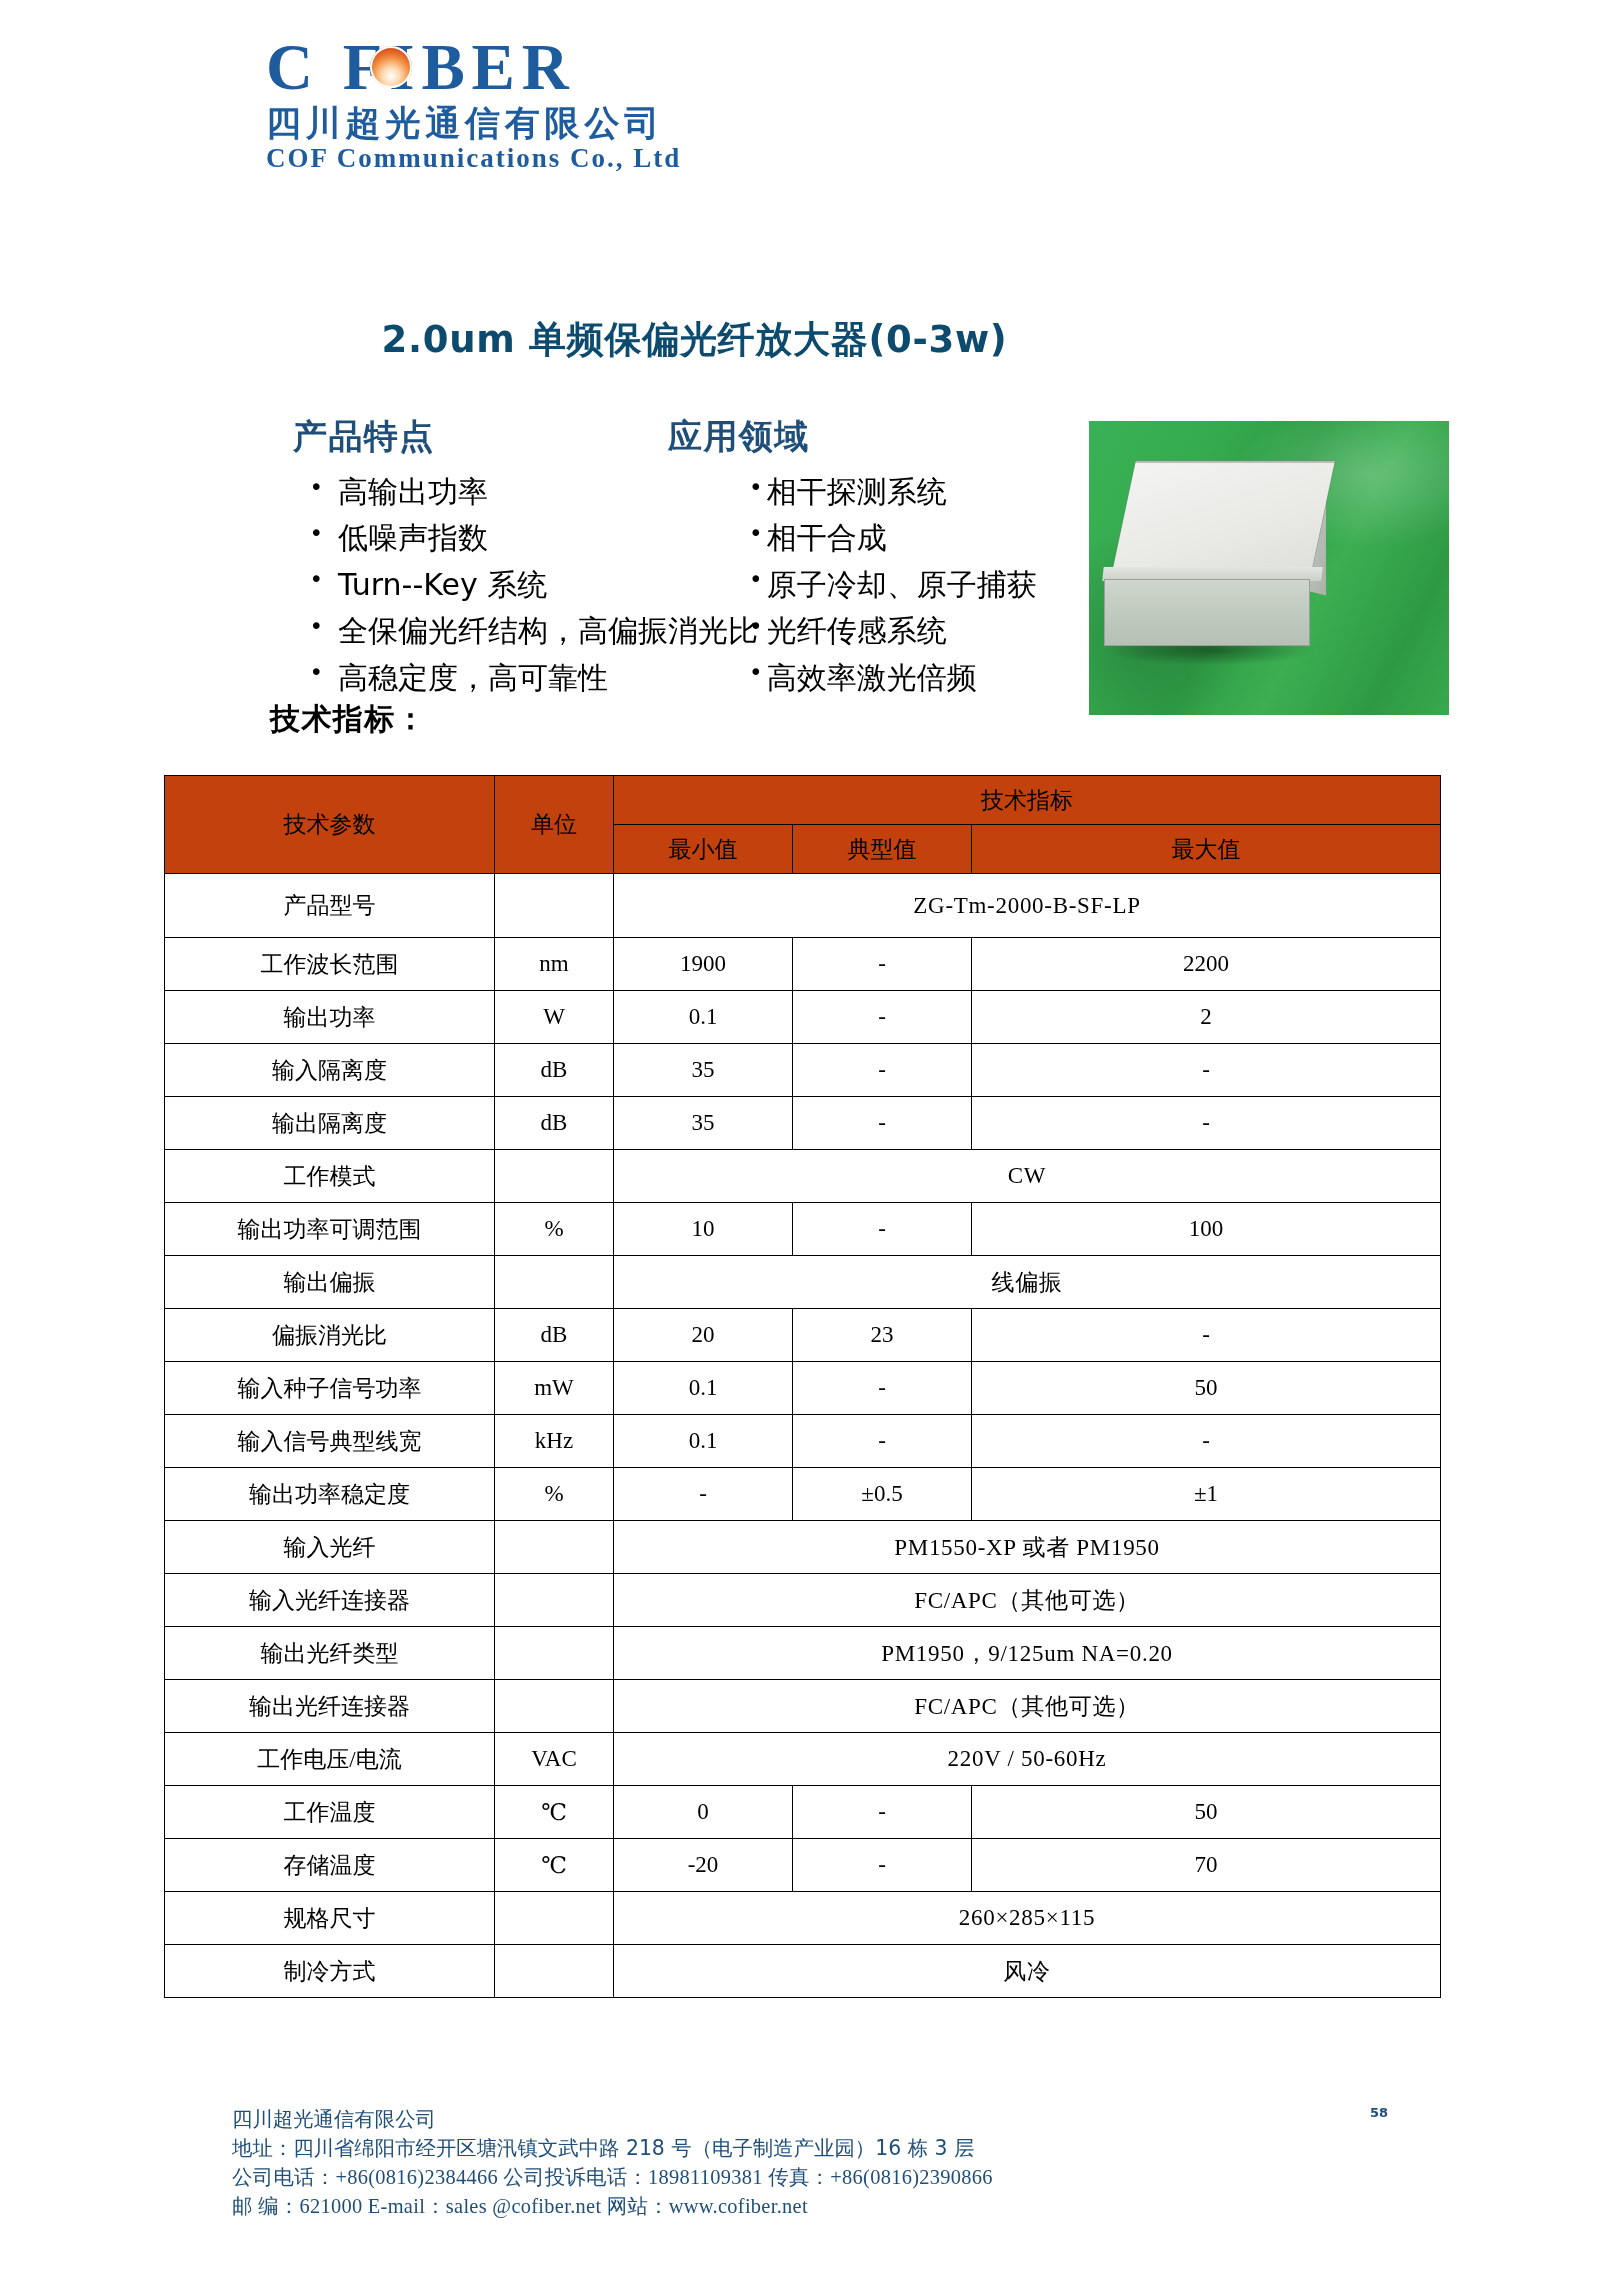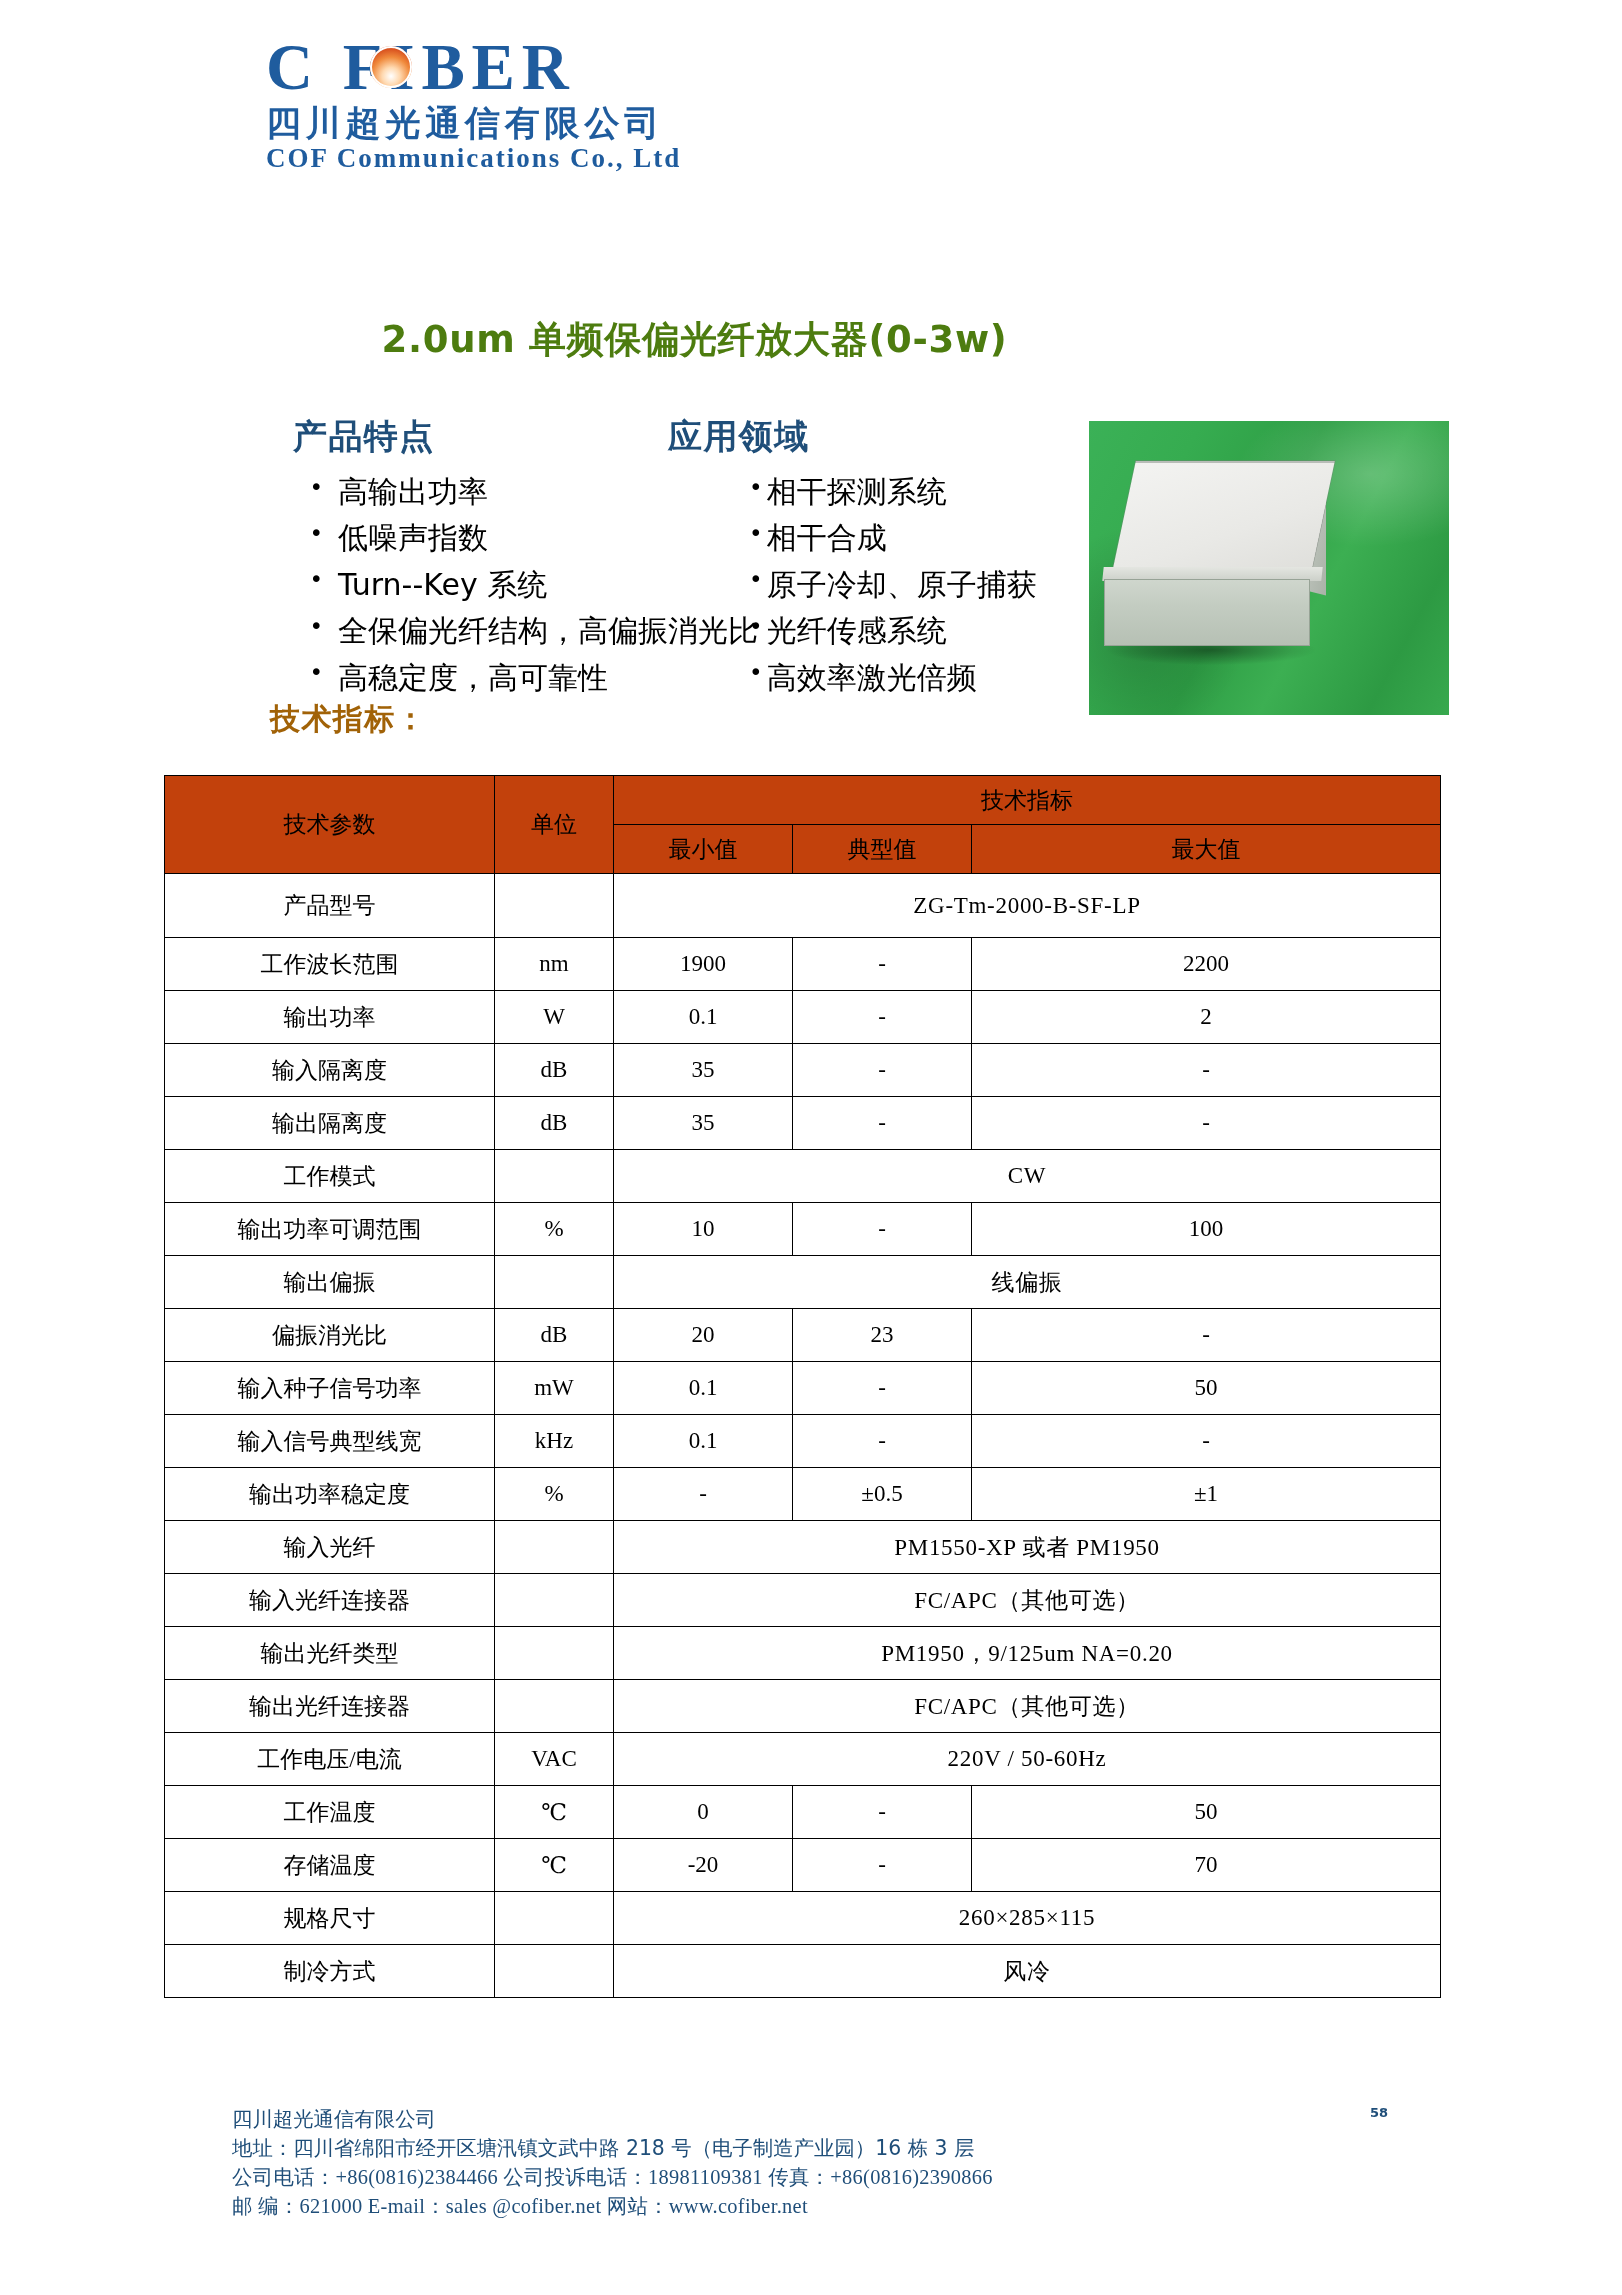--- a/index.html
+++ b/index.html
@@ -68,21 +68,21 @@
   
   .doc-title {
     position: absolute;
     left: 0;
     top: 315px;
     width: 1389px;
     text-align: center;
     font-family: "DejaVu Sans", sans-serif;
     font-weight: bold;
     font-size: 37px;
-    color: #4d7c0f;
+    color: #0c4a6e;
     letter-spacing: 0.7px;
   }
 
   
   .sec-heading {
     position: absolute;
     font-family: "DejaVu Sans", sans-serif;
     font-weight: bold;
     font-size: 34px;
     color: #1F4E79;
@@ -183,21 +183,21 @@
   }
 
   
   #spec-heading {
     position: absolute;
     left: 270px;
     top: 699px;
     font-family: "DejaVu Sans", sans-serif;
     font-weight: bold;
     font-size: 30px;
-    color: #a16207;
+    color: #000000;
     letter-spacing: 1.4px;
     white-space: nowrap;
   }
 
   
   .spec-table {
     position: absolute;
     left: 164px;
     top: 775px;
     width: 1276px;

